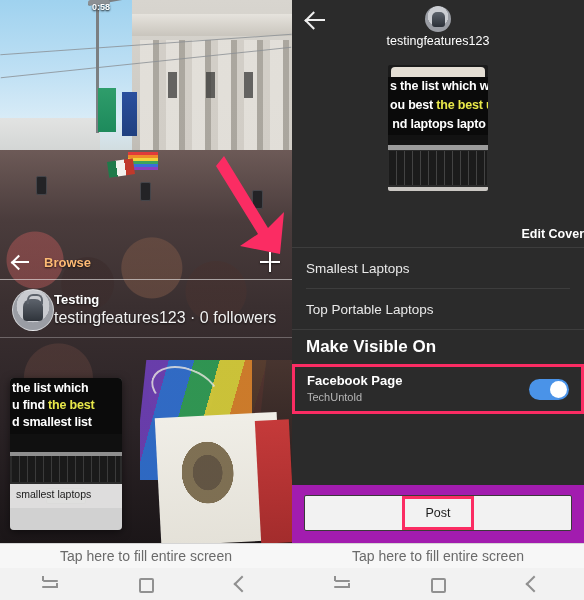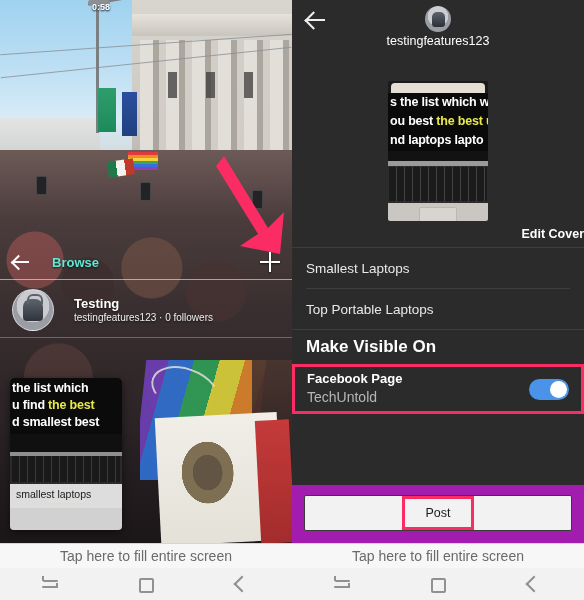--- a/index.html
+++ b/index.html
@@ -102,21 +102,21 @@
   }
   #browse-bar .back { width:22px; height:22px; position:relative; flex:0 0 auto; }
   #browse-bar .back:before{
     content:""; position:absolute; left:3px; top:10px; width:16px;height:2px;background:#fff;
   }
   #browse-bar .back:after{
     content:""; position:absolute; left:3px; top:6px; width:9px;height:9px;
     border-left:2px solid #fff; border-bottom:2px solid #fff; transform:rotate(45deg);
   }
   #browse-label {
-    color:#5eead4; font-size:13px; font-weight:bold; margin-left:20px;
+    color:#fdba74; font-size:13px; font-weight:bold; margin-left:12px;
     text-shadow:0 1px 2px rgba(0,0,0,.7);
   }
   #plus-btn {
     margin-left:auto; width:24px;height:24px;position:relative;
   }
   #plus-btn:before,#plus-btn:after{
     content:""; position:absolute; background:#fff; box-shadow:0 1px 2px rgba(0,0,0,.6);
   }
   #plus-btn:before{ left:2px; top:11px; width:20px;height:2px; }
   #plus-btn:after{ left:11px; top:2px; width:2px;height:20px; }
@@ -137,24 +137,24 @@
     overflow:hidden;
   }
   #channel-avatar .bag{
     width:20px;height:22px;background:linear-gradient(180deg,#5d636c,#2f343b);
     border-radius:8px 8px 4px 4px; position:relative;
   }
   #channel-avatar .bag:before{
     content:""; position:absolute; left:4px; top:-5px; width:12px;height:8px;
     border:2px solid #5d636c; border-bottom:none; border-radius:6px 6px 0 0;
   }
-  #channel-text { margin-left:20px; line-height:1.25; }
+  #channel-text { margin-left:0; line-height:1.25; }
   #channel-title { color:#fff; font-size:13px; font-weight:bold;
     text-shadow:0 1px 2px rgba(0,0,0,.7); }
-  #channel-sub { color:#f0f0f0; font-size:10px; text-shadow:0 1px 2px rgba(0,0,0,.7); }
+  #channel-sub { color:#f0f0f0; font-size:16px; text-shadow:0 1px 2px rgba(0,0,0,.7); }
 
   
   #video-card {
     position:absolute; left:10px; top:378px; width:112px; height:152px;
     background:#737373; border-radius:4px; overflow:hidden; z-index:6;
     box-shadow:0 2px 8px rgba(0,0,0,.5);
   }
   #vc-textband { position:absolute; left:0; top:0; width:112px; height:56px; background:#0b0b0b;
      padding:2px 0 0 2px; }
   #vc-textband div { color:#fff; font-size:12.5px; font-weight:bold; line-height:17px;
@@ -202,23 +202,24 @@
     width:26px;height:26px;border-radius:50%;
     background:radial-gradient(circle at 50% 40%, #cbcdd2 0 50%, #9a9da4 51% 100%);
     display:flex;align-items:center;justify-content:center; overflow:hidden;}
   #rp-avatar i{ display:block; width:13px;height:15px;border-radius:5px 5px 3px 3px;
     background:linear-gradient(180deg,#5d636c,#2b3038);}
   #rp-username { position:absolute; left:0; right:0; top:34px; text-align:center;
     color:#fff; font-size:12.5px; }
 
   #cover-wrap { position:relative; width:100%; height:190px; }
   #cover-thumb {
-    position:absolute; left:50%; transform:translateX(-50%); top:24px;
-    width:100px; height:140px; background:#1b1b1b; overflow:hidden;
+    position:absolute; left:50%; transform:translateX(-50%); top:8px;
+    width:100px; height:126px; background:#1b1b1b; overflow:hidden;
     border-radius:2px;
+    text-align:center;
   }
   #ct-top { position:absolute; left:3px; top:2px; width:94px;height:10px;
     background:#e4ded4; border-radius:4px 4px 0 0; }
   #ct-band { position:absolute; left:0; top:12px; width:100px;height:58px; background:#0a0a0a; }
   #ct-band div { color:#fff; font-size:12.5px; font-weight:bold; line-height:19px;
      white-space:nowrap; padding-left:2px; letter-spacing:-.2px; }
   #ct-band .hl { color:#e8e84a; }
   #ct-gap { position:absolute; left:0; top:70px; width:100px;height:10px;background:#121212;}
   #ct-lap { position:absolute; left:0; top:80px; width:100px;height:78px;
     background:linear-gradient(180deg,#9a9a9a 0 5px, #2c2c2c 5px 42px, #cac7c3 42px 100%); }
@@ -241,21 +242,21 @@
     height:34px; display:flex; align-items:center; padding:0 14px;
     color:#fff; font-size:17px; font-weight:bold;
   }
 
   #fb-highlight {
     position:relative; margin:0; border:3px solid #fb2c63;
     background:#2b2b2b; height:50px; display:flex; align-items:center; padding:0 12px;
   }
   #fb-text { line-height:1.3; }
   #fb-title { color:#fff; font-size:13px; font-weight:bold; }
-  #fb-sub { color:#b6b6b6; font-size:14px; }
+  #fb-sub { color:#b6b6b6; font-size:11px; }
   #fb-toggle {
     margin-left:auto; width:40px; height:21px; border-radius:11px; background:#4a93e8;
     position:relative; flex:0 0 auto;
   }
   #fb-toggle i { position:absolute; right:2px; top:2px; width:17px;height:17px;
     border-radius:50%; background:#fff; display:block; }
 
   #post-area { position:absolute; left:0; bottom:0; width:292px; height:58px; background:#a21caf; }
   #post-btn {
     position:absolute; left:12px; top:10px; width:268px; height:36px;
@@ -348,21 +349,21 @@
         <div id="channel-sub">testingfeatures123  ·  0 followers</div>
       </div>
     </div>
     <div class="hairline" style="top:337px; opacity:.5;"></div>
 
     <div id="vc-duration">0:58</div>
     <div id="video-card">
       <div id="vc-textband">
         <div>the list which</div>
         <div><span>u find </span><span class="hl">the best</span></div>
-        <div>d smallest best</div>
+        <div>d smallest list</div>
       </div>
       <div id="vc-dark"></div>
       <div id="vc-lap"></div>
       <div id="vc-keys"></div>
       <div id="vc-trackpad"></div>
       <div id="vc-meta">
         <div id="vc-title">smallest laptops</div>
       </div>
     </div>
 

